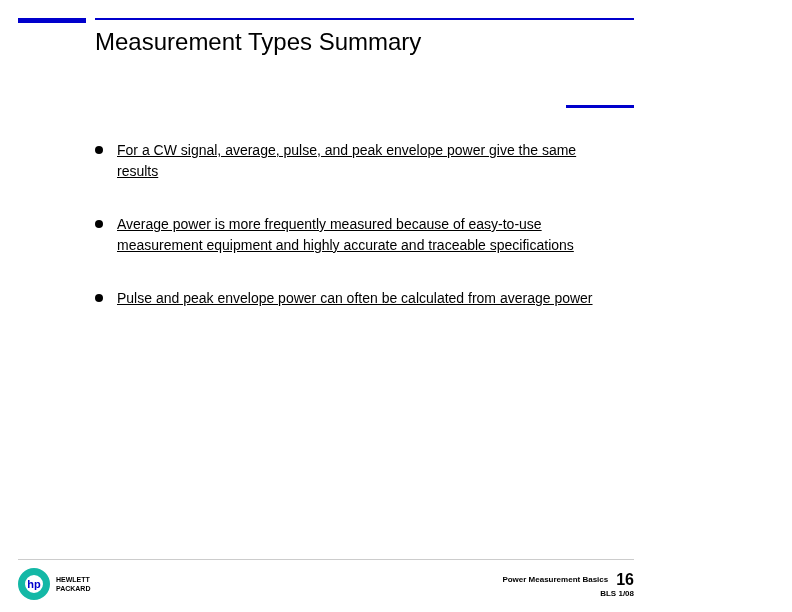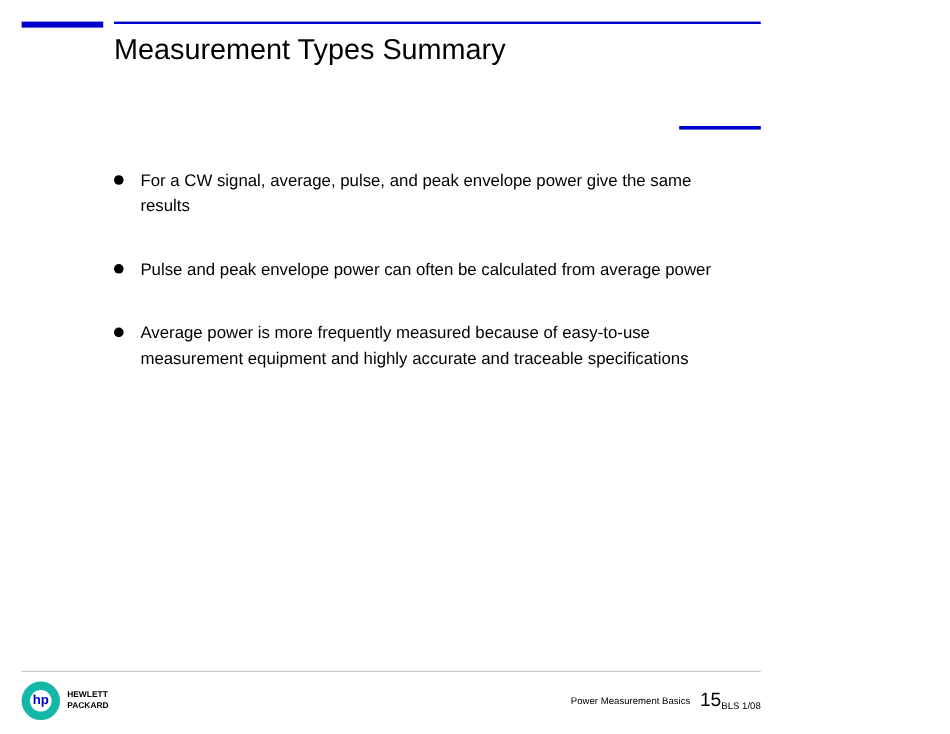--- a/index.html
+++ b/index.html
@@ -70,20 +70,21 @@
       position: absolute;
       top: 140px;
       left: 95px;
       right: 40px;
     }
 
     .bullet-item {
       display: flex;
       align-items: flex-start;
       margin-bottom: 32px;
+      text-decoration: underline;
     }
 
     .bullet-dot {
       width: 8px;
       height: 8px;
       background: #000000;
       border-radius: 50%;
       margin-top: 6px;
       margin-right: 14px;
       flex-shrink: 0;
@@ -158,21 +159,23 @@
     }
 
     .page-number {
       font-size: 16px;
       color: #000000;
       font-family: Arial, sans-serif;
     }
 
     .footer-info {
       display: flex;
+      flex-direction: column;
       align-items: flex-end;
+      font-weight: bold;
     }
   </style>
 </head>
 <body>
 
 <div class="slide-container">
 
   <div class="top-bar-left"></div>
   <div class="top-line"></div>
   <div class="top-bar-right"></div>
@@ -181,26 +184,26 @@
 
   <div class="content">
 
     <div class="bullet-item">
       <div class="bullet-dot"></div>
       <span class="bullet-text">For a CW signal, average, pulse, and peak envelope power give the same results</span>
     </div>
 
     <div class="bullet-item">
       <div class="bullet-dot"></div>
-      <span class="bullet-text">Pulse and peak envelope power can often be calculated from average power</span>
+      <span class="bullet-text">Average power is more frequently measured because of easy-to-use measurement equipment and highly accurate and traceable specifications</span>
     </div>
 
     <div class="bullet-item">
       <div class="bullet-dot"></div>
-      <span class="bullet-text">Average power is more frequently measured because of easy-to-use measurement equipment and highly accurate and traceable specifications</span>
+      <span class="bullet-text">Pulse and peak envelope power can often be calculated from average power</span>
     </div>
 
   </div>
 
   <div class="bottom-line"></div>
 
   <div class="footer">
 
     <div class="hp-logo">
       <div class="hp-logo-circle">
@@ -208,20 +211,20 @@
       </div>
       <div class="hp-text">
         <div>HEWLETT</div>
         <div>PACKARD</div>
       </div>
     </div>
 
     <div class="footer-info">
       <div class="footer-right">
         <span class="footer-title">Power Measurement Basics</span>
-        <span class="page-number">15</span>
+        <span class="page-number">16</span>
       </div>
       <div class="footer-title">BLS  1/08</div>
     </div>
 
   </div>
 
 </div>
 
 </body></html>

